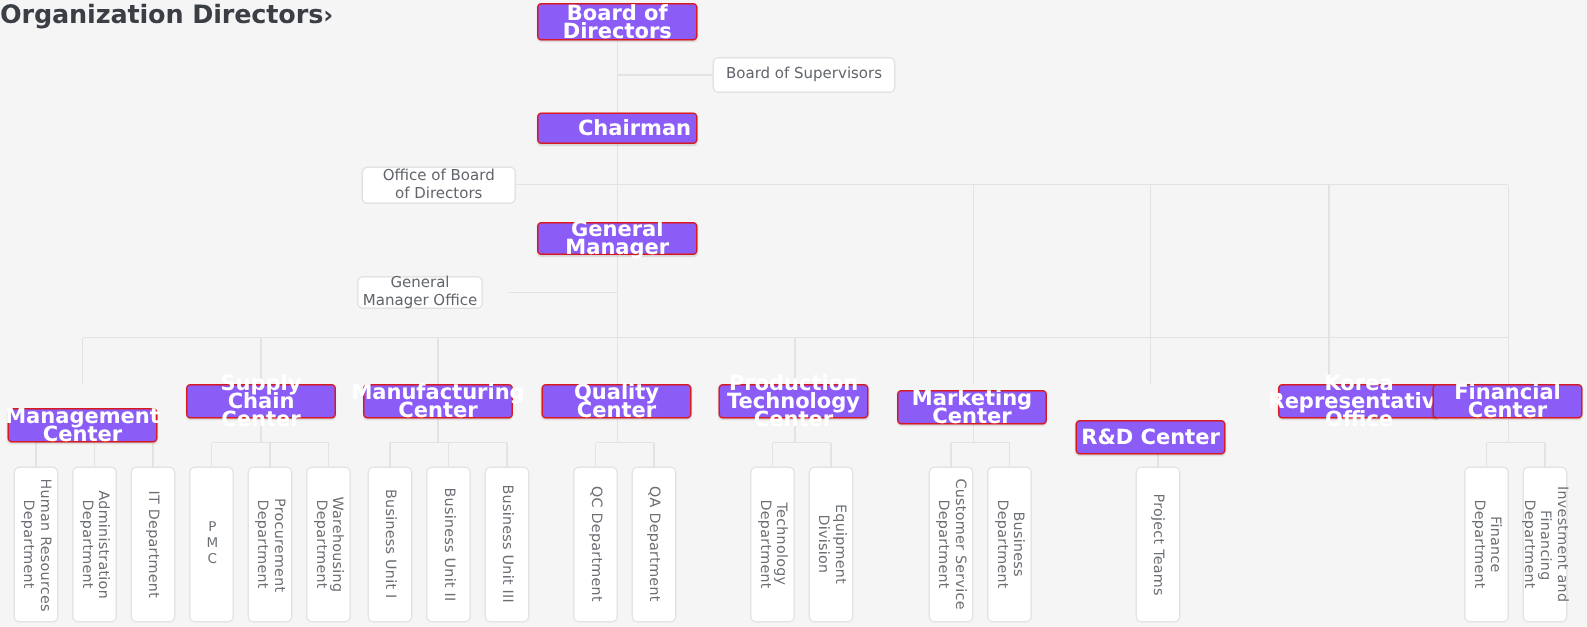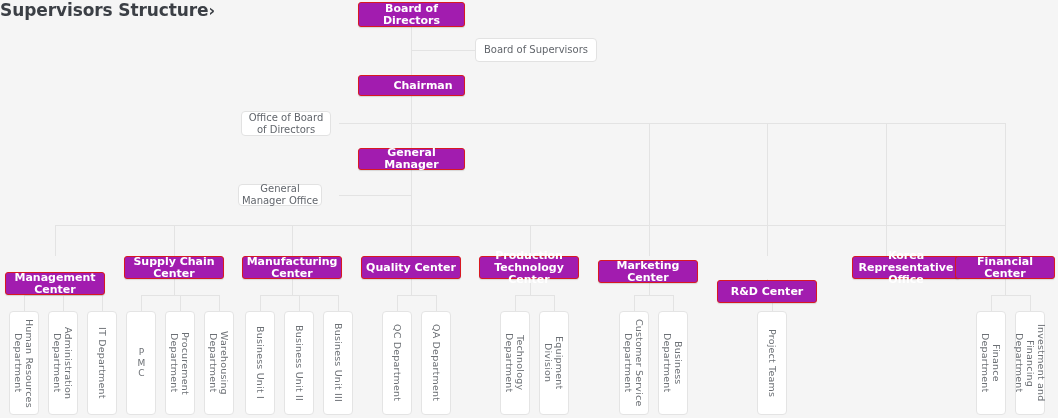--- a/index.html
+++ b/index.html
@@ -53,24 +53,24 @@
     position: absolute;
     box-sizing: border-box;
     display: flex;
     align-items: center;
     justify-content: center;
     text-align: center;
     border-radius: 3px;
   }
 
   .node.red {
-    background: #a21caf;
+    background: #8b5cf6;
     color: #ffffff;
     font-weight: 700;
-    font-size: 11px;
+    font-size: 14px;
     line-height: 12px;
     border: 1px solid #d81921;
     box-shadow: 0 1px 1px rgba(0,0,0,0.13);
   }
 
   .node.plain {
     background: #ffffff;
     color: #62666c;
     font-weight: 400;
     font-size: 10px;
@@ -99,21 +99,21 @@
     letter-spacing: 0.5px;
     font-size: 9px;
   }
 </style>
 </head>
 <body>
 
 <div id="chart-root">
 
   <div class="page-title">
-    <span>Supervisors Structure</span><span class="chev">›</span>
+    <span>Organization Directors</span><span class="chev">›</span>
   </div>
 
   <svg id="lines" width="1058" height="418" viewBox="0 0 1058 418">
     <g stroke="#e3e3e3" stroke-width="1" fill="none" shape-rendering="crispEdges">
 
       <line x1="411.5" y1="27" x2="411.5" y2="75"></line>
 
       <line x1="411.5" y1="50" x2="475" y2="50"></line>
 
       <line x1="411.5" y1="96" x2="411.5" y2="148"></line>
@@ -191,21 +191,21 @@
   </div>
 
   <div class="node plain" style="left:475px; top:38px; width:122px; height:24px;">
     <span>Board of Supervisors</span>
   </div>
 
   <div class="node red" style="left:358px; top:75px; width:107px; height:21px;padding-left:23px;">
     <span>Chairman</span>
   </div>
 
-  <div class="node plain" style="left:241px; top:111px; width:90px; height:25px; white-space:pre-line;">
+  <div class="node plain" style="left:241px; top:111px; width:103px; height:25px; white-space:pre-line;">
     <span>Office of Board
 of Directors</span>
   </div>
 
   <div class="node red" style="left:358px; top:148px; width:107px; height:22px;">
     <span>General Manager</span>
   </div>
 
   <div class="node plain" style="left:238px; top:184px; width:84px; height:22px;">
     <span>General Manager Office</span>

